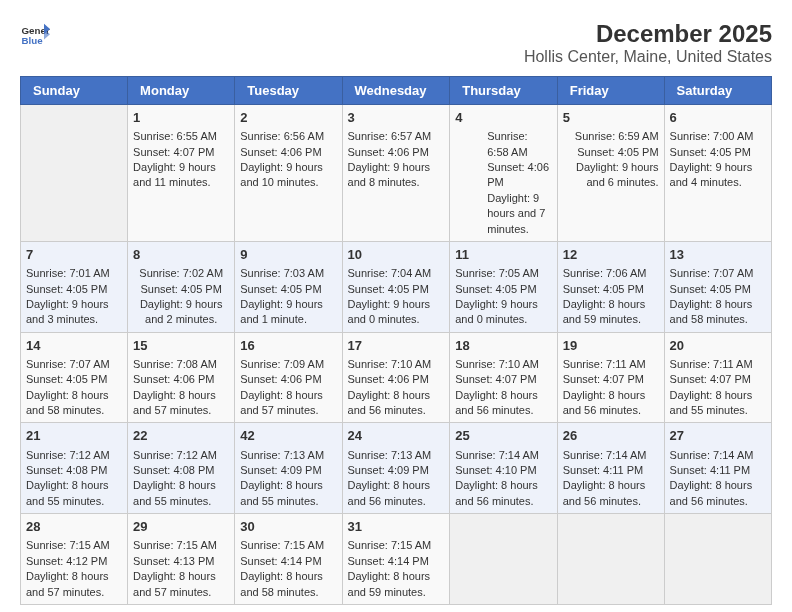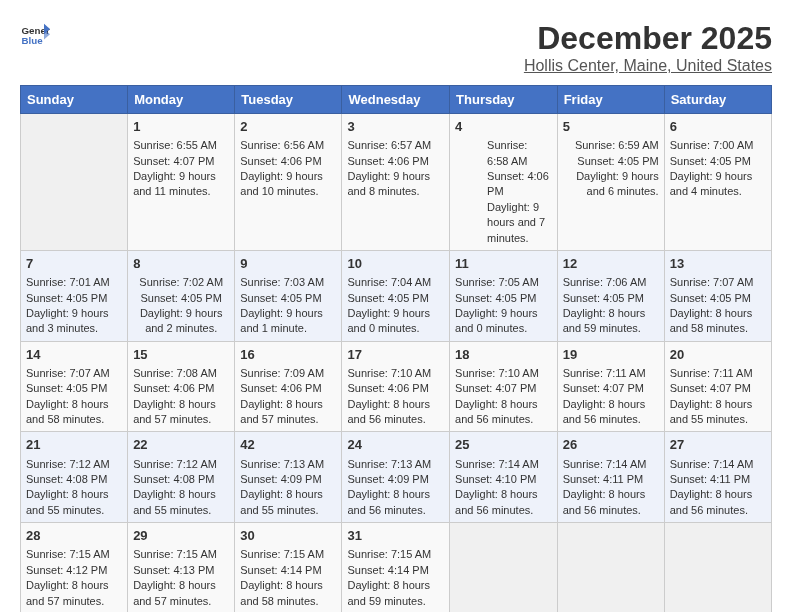--- a/index.html
+++ b/index.html
@@ -22,39 +22,38 @@
       gap: 4px;
     }
     .logo-icon {
       width: 30px;
       height: 30px;
     }
     .title-area {
       text-align: right;
     }
     .main-title {
-      font-size: 32px;
+      font-size: 24px;
       font-weight: bold;
       color: #333;
     }
     .subtitle {
       font-size: 16px;
       color: #555;
-      text-decoration: underline;
     }
     table {
       width: 100%;
       border-collapse: collapse;
       font-size: 11px;
     }
     thead tr th {
       background-color: #4472c4;
       color: #fff;
       text-align: left;
-      padding: 6px 6px;
+      padding: 6px 12px;
       font-size: 13px;
       font-weight: bold;
       border: 1px solid #3a5fa0;
     }
     tbody tr td {
       border: 1px solid #ccc;
       vertical-align: top;
       padding: 4px 5px;
       width: 108px;
       min-height: 80px;

